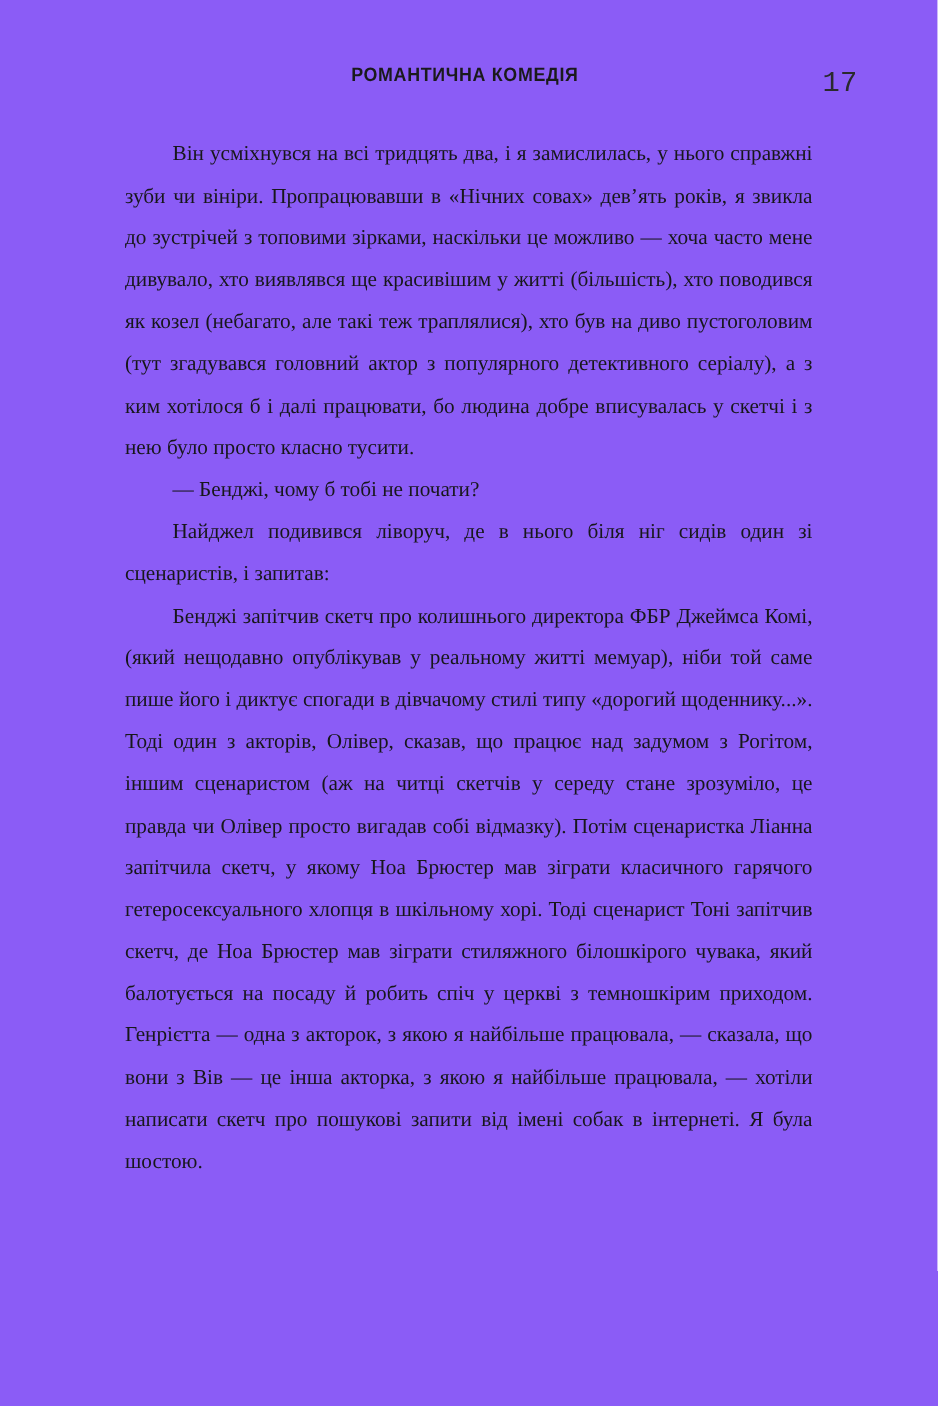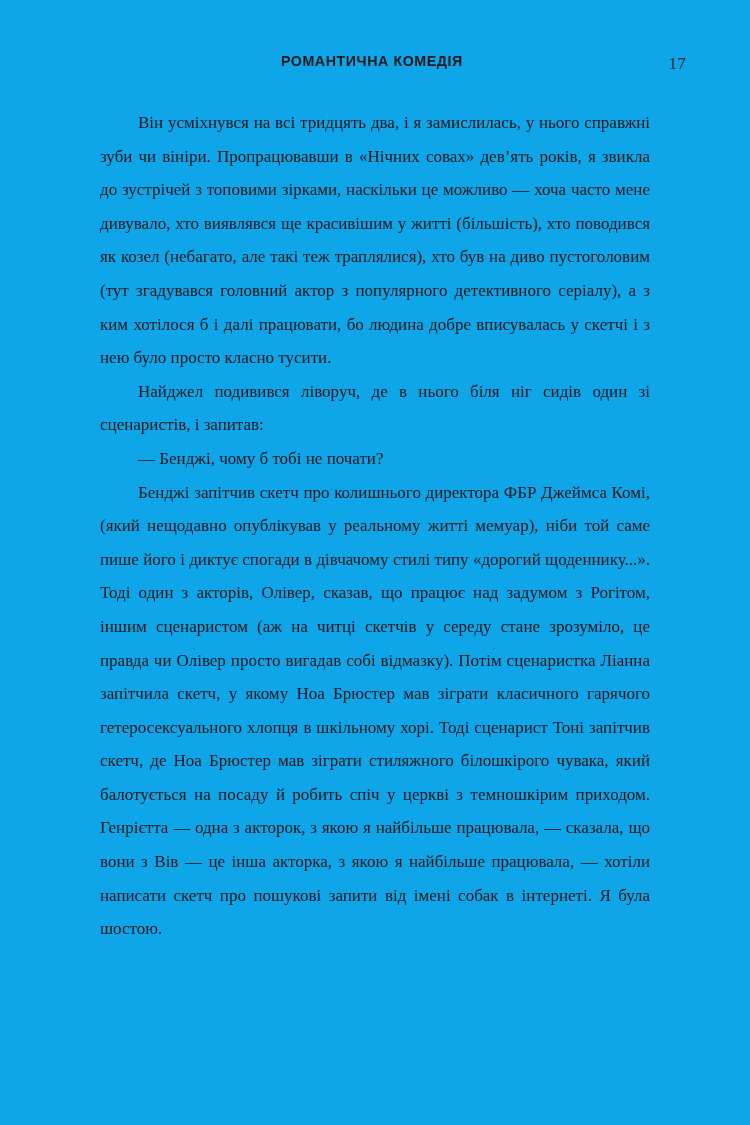--- a/index.html
+++ b/index.html
@@ -13,21 +13,21 @@
     position: relative;
     overflow: hidden;
     font-family: "Liberation Serif", serif;
     color: #17171a;
     -webkit-font-smoothing: antialiased;
   }
 
   .page {
     position: absolute;
     inset: 0;
-    background: #0ea5e9;
+    background: #8b5cf6;
   }
 
   
   .running-head {
     position: absolute;
     left: 100px;
     right: 64px;
     top: 52px;
     height: 26px;
     display: flex;
@@ -44,23 +44,23 @@
     transform: scaleX(0.92);
     transform-origin: center;
     white-space: nowrap;
     
     margin-left: -42px;
   }
   .page-number {
     position: absolute;
     right: 64px;
     top: 54px;
-    font-family: Liberation Serif, serif;
+    font-family: Liberation Mono, monospace;
     font-weight: normal;
-    font-size: 17px;
+    font-size: 23px;
     color: #2a2a2d;
     letter-spacing: 0.2px;
   }
 
   
   .textblock {
     position: absolute;
     left: 100px;
     top: 106px;
     width: 550px;
@@ -87,18 +87,18 @@
 <div class="page">
 
   <div class="running-head">
     <span class="running-head-title">РОМАНТИЧНА КОМЕДІЯ</span>
   </div>
 
   <div class="page-number">17</div>
 
   <div class="textblock">
     <p class="para">Він усміхнувся на всі тридцять два, і я замислилась, у нього справжні зуби чи вініри. Пропрацювавши в «Нічних совах» дев’ять років, я звикла до зустрічей з топовими зірками, наскільки це можливо — хоча часто мене дивувало, хто виявлявся ще красивішим у житті (більшість), хто поводився як козел (небагато, але такі теж траплялися), хто був на диво пустоголовим (тут згадувався головний актор з популярного детективного серіалу), а з ким хотілося б і далі працювати, бо людина добре вписувалась у скетчі і з нею було просто класно тусити.</p>
+    <p class="para dialogue">— Бенджі, чому б тобі не почати?</p>
     <p class="para">Найджел подивився ліворуч, де в нього біля ніг сидів один зі сценаристів, і запитав:</p>
-    <p class="para dialogue">— Бенджі, чому б тобі не почати?</p>
     <p class="para">Бенджі запітчив скетч про колишнього директора ФБР Джеймса Комі, (який нещодавно опублікував у реальному житті мемуар), ніби той саме пише його і диктує спогади в дівчачому стилі типу «дорогий щоденнику...». Тоді один з акторів, Олівер, сказав, що працює над задумом з Рогітом, іншим сценаристом (аж на читці скетчів у середу стане зрозуміло, це правда чи Олівер просто вигадав собі відмазку). Потім сценаристка Ліанна запітчила скетч, у якому Ноа Брюстер мав зіграти класичного гарячого гетеросексуального хлопця в шкільному хорі. Тоді сценарист Тоні запітчив скетч, де Ноа Брюстер мав зіграти стиляжного білошкірого чувака, який балотується на посаду й робить спіч у церкві з темношкірим приходом. Генрієтта — одна з акторок, з якою я найбільше працювала, — сказала, що вони з Вів — це інша акторка, з якою я найбільше працювала, — хотіли написати скетч про пошукові запити від імені собак в інтернеті. Я була шостою.</p>
   </div>
 
 </div>
 
 </body></html>

